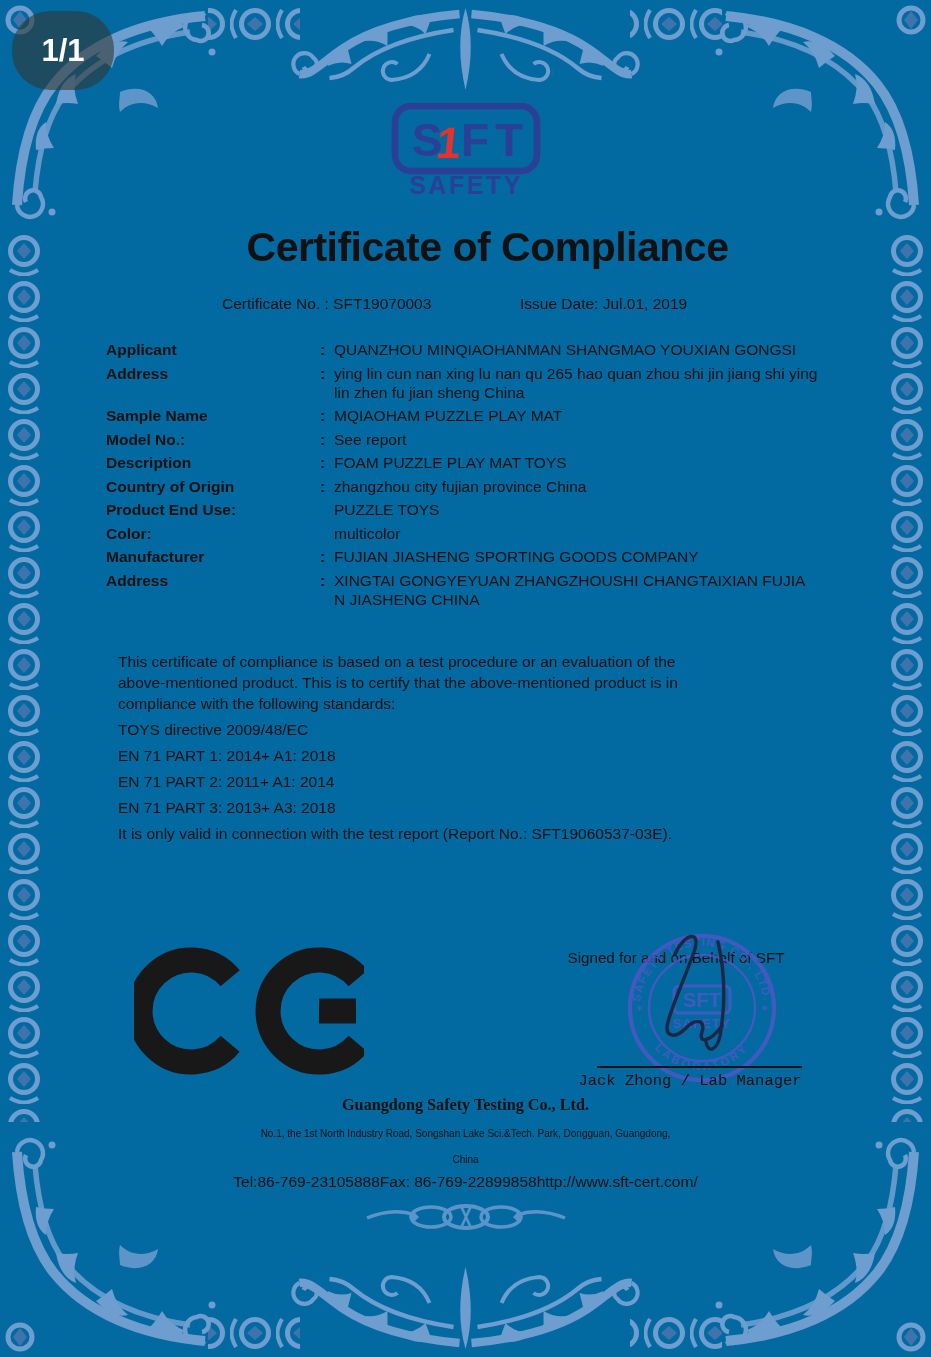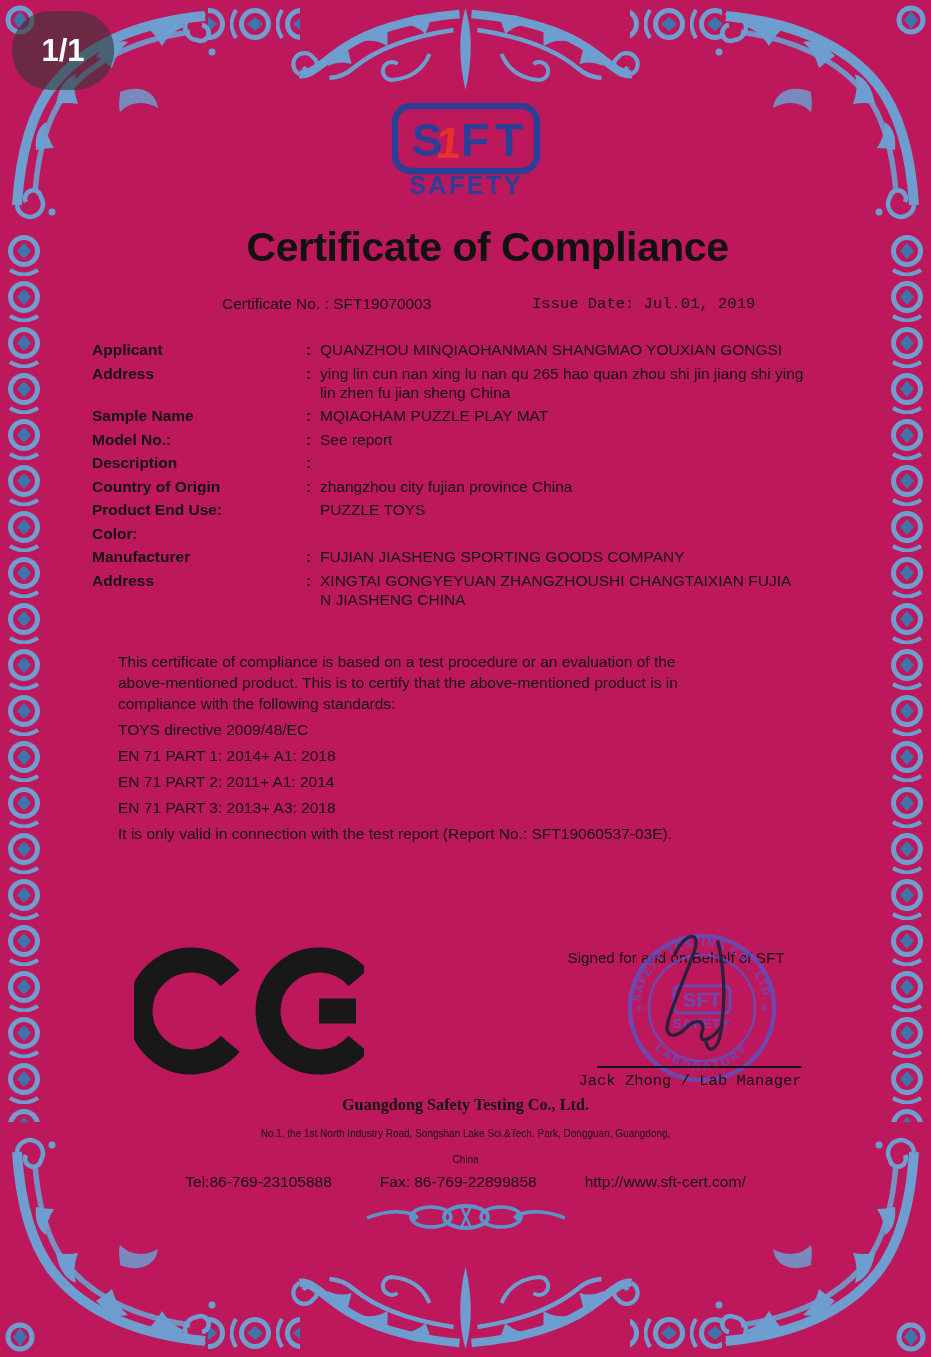--- a/index.html
+++ b/index.html
@@ -1,49 +1,49 @@
 <!DOCTYPE html>
 <html><head>
 <meta charset="utf-8">
 <style>
   html,body{margin:0;padding:0;background:#fff;}
-  .page{position:relative;width:931px;height:1357px;background:#be185d;overflow:hidden;
+  .page{position:relative;width:931px;height:1357px;background:#0369a1;overflow:hidden;
         font-family:"Liberation Sans",sans-serif;color:#111;}
   .border-svg{position:absolute;left:0;top:0;z-index:1;pointer-events:none;}
   .badge{position:absolute;left:12px;top:11px;width:102px;height:79px;z-index:4;
          background:rgba(48,54,48,.58);border-radius:38px;display:flex;align-items:center;
          justify-content:center;color:#fff;font-size:31px;font-weight:700;}
   .content{position:absolute;inset:0;z-index:2;}
   .logo-wrap{position:absolute;left:0;right:0;top:103px;display:flex;justify-content:center;}
   .doc-title{position:absolute;top:224px;left:0;right:0;text-align:center;
              font-size:41px;font-weight:700;letter-spacing:-.5px;padding-left:44px;}
   .certline{position:absolute;top:295px;left:0;right:0;height:22px;font-size:15.5px;}
   .cert-left{position:absolute;left:222px;}
   .cert-left b{font-weight:400;}
-  .issue{position:absolute;left:532px;font-family:Liberation Mono, monospace;}
+  .issue{position:absolute;left:520px;}
   .fields{position:absolute;left:92px;top:340px;width:760px;font-size:15.5px;line-height:19px;}
-  .frow{display:grid;grid-template-columns:214px 14px 1fr;margin-bottom:4.5px;}
+  .frow{display:grid;grid-template-columns:214px 14px 1fr;margin-bottom:4.5px;margin-left:14px;}
   .flabel{font-weight:700;}
   .fsep{font-weight:700;}
   .fval{white-space:pre-line;}
   .statement{position:absolute;left:118px;top:651px;width:708px;font-size:15.5px;font-weight:400;}
   .para{white-space:pre-line;line-height:21px;}
   .std{margin-top:5px;line-height:21px;}
   .validity{margin-top:5px;line-height:21px;}
   .ce{position:absolute;left:134px;top:942px;}
   .signedfor{position:absolute;left:545px;top:949px;width:262px;text-align:center;font-size:15.2px;}
   .stamp{position:absolute;left:615px;top:921px;}
   .sig{position:absolute;left:630px;top:924px;}
   .sigline{position:absolute;left:597px;top:1066px;width:205px;border-top:2px solid #151515;}
   .signatory{position:absolute;left:530px;top:1072px;width:320px;text-align:center;font-size:15.5px;font-family:Liberation Mono, monospace;}
   .company{position:absolute;top:1096px;left:0;right:0;text-align:center;font-size:16.2px;font-weight:700;font-family:Liberation Serif, serif;}
   .footaddr{position:absolute;top:1121px;left:0;right:0;text-align:center;font-size:10px;
             line-height:25.5px;white-space:pre-line;}
   .telrow{position:absolute;top:1173px;left:0;right:0;display:flex;justify-content:center;
-          gap:48px;font-size:15.5px;}
+          font-size:15.5px;}
   .divider{position:absolute;top:1200px;left:50%;transform:translateX(-50%);}
 </style>
 </head>
 <body>
 
 <div class="page">
 
   <svg class="border-svg" width="931" height="1357" viewBox="0 0 931 1357">
     <defs>
       <pattern id="vchain" width="46" height="46" patternUnits="userSpaceOnUse">
@@ -148,34 +148,36 @@
         <div class="fval">MQIAOHAM PUZZLE PLAY MAT</div>
       </div>
       <div class="frow">
         <div class="flabel">Model No.:</div>
         <div class="fsep">:</div>
         <div class="fval">See report</div>
       </div>
       <div class="frow">
         <div class="flabel">Description</div>
         <div class="fsep">:</div>
+        <div class="fval">FOAM PUZZLE PLAY MAT TOYS</div>
       </div>
       <div class="frow">
         <div class="flabel">Country of Origin</div>
         <div class="fsep">:</div>
         <div class="fval">zhangzhou city fujian province China</div>
       </div>
       <div class="frow">
         <div class="flabel">Product End Use:</div>
         <div class="fsep"></div>
         <div class="fval">PUZZLE TOYS</div>
       </div>
       <div class="frow">
         <div class="flabel">Color:</div>
         <div class="fsep"></div>
+        <div class="fval">multicolor</div>
       </div>
       <div class="frow">
         <div class="flabel">Manufacturer</div>
         <div class="fsep">:</div>
         <div class="fval">FUJIAN JIASHENG SPORTING GOODS COMPANY</div>
       </div>
       <div class="frow">
         <div class="flabel">Address</div>
         <div class="fsep">:</div>
         <div class="fval">XINGTAI GONGYEYUAN ZHANGZHOUSHI CHANGTAIXIAN FUJIA

